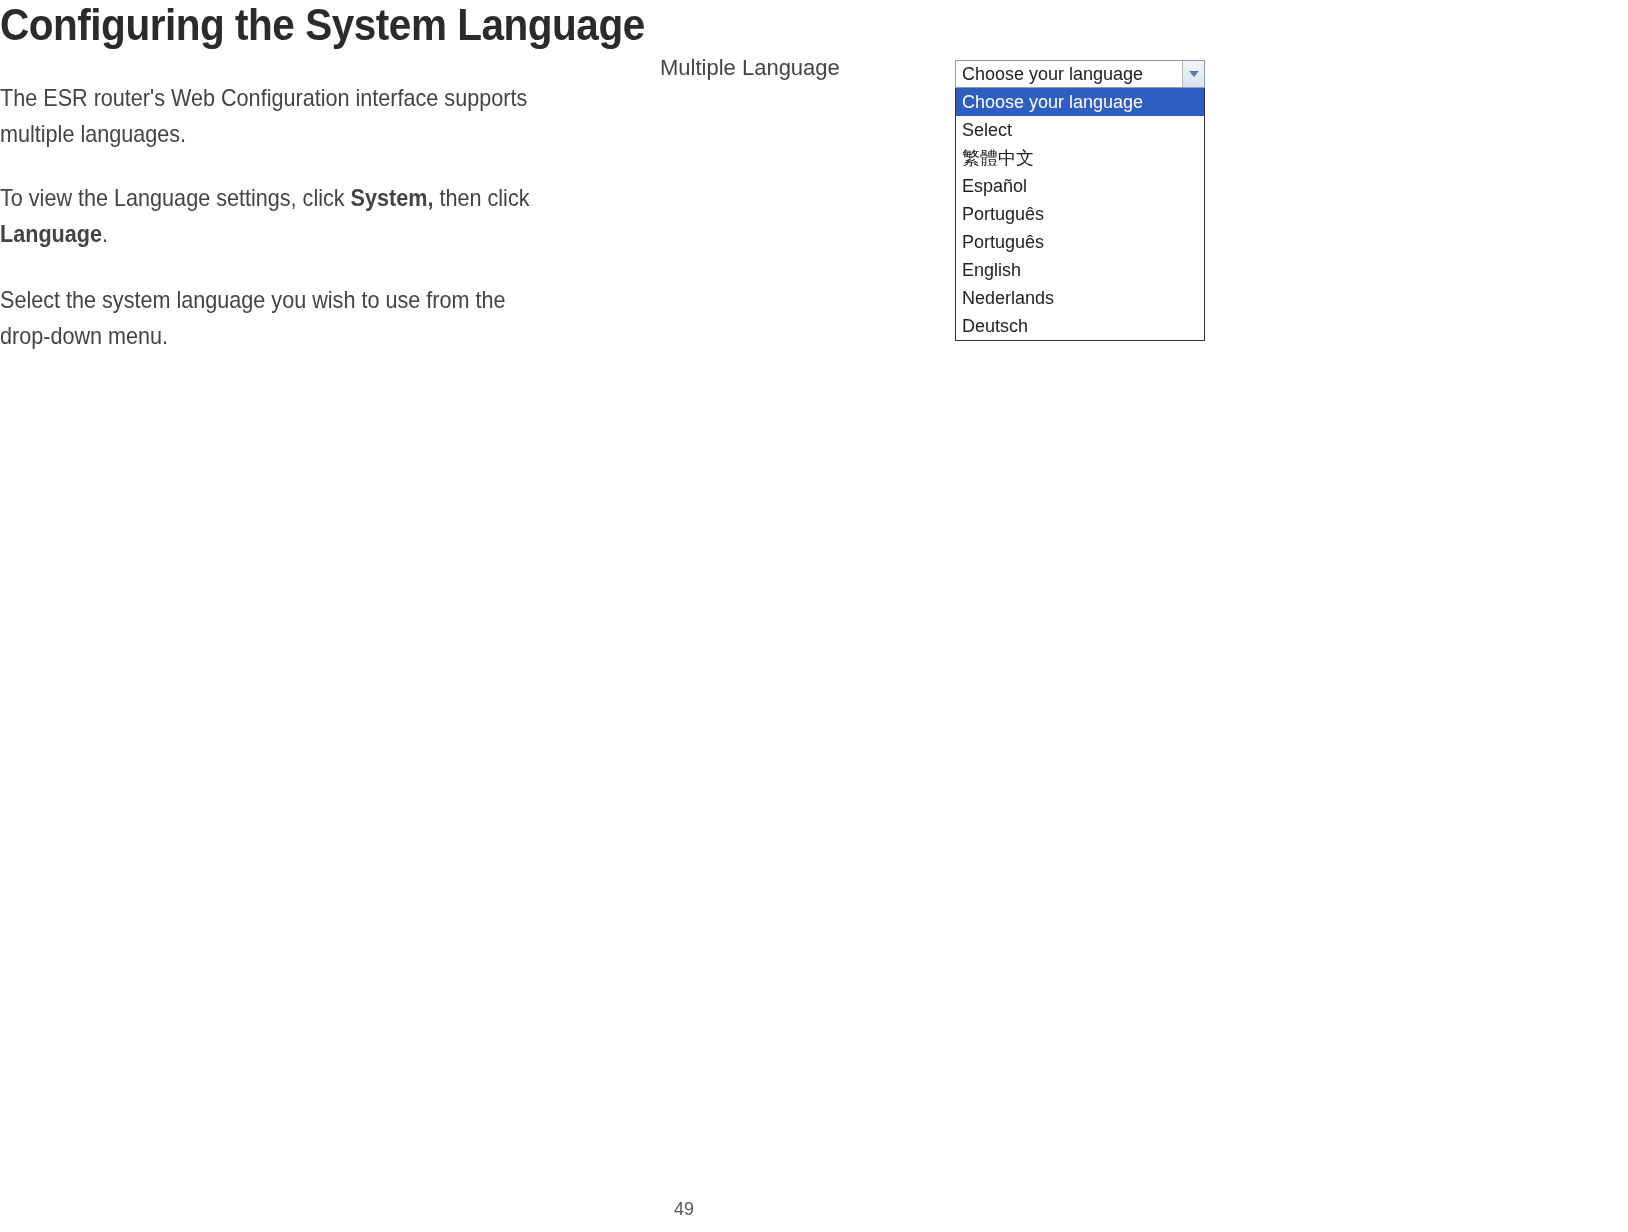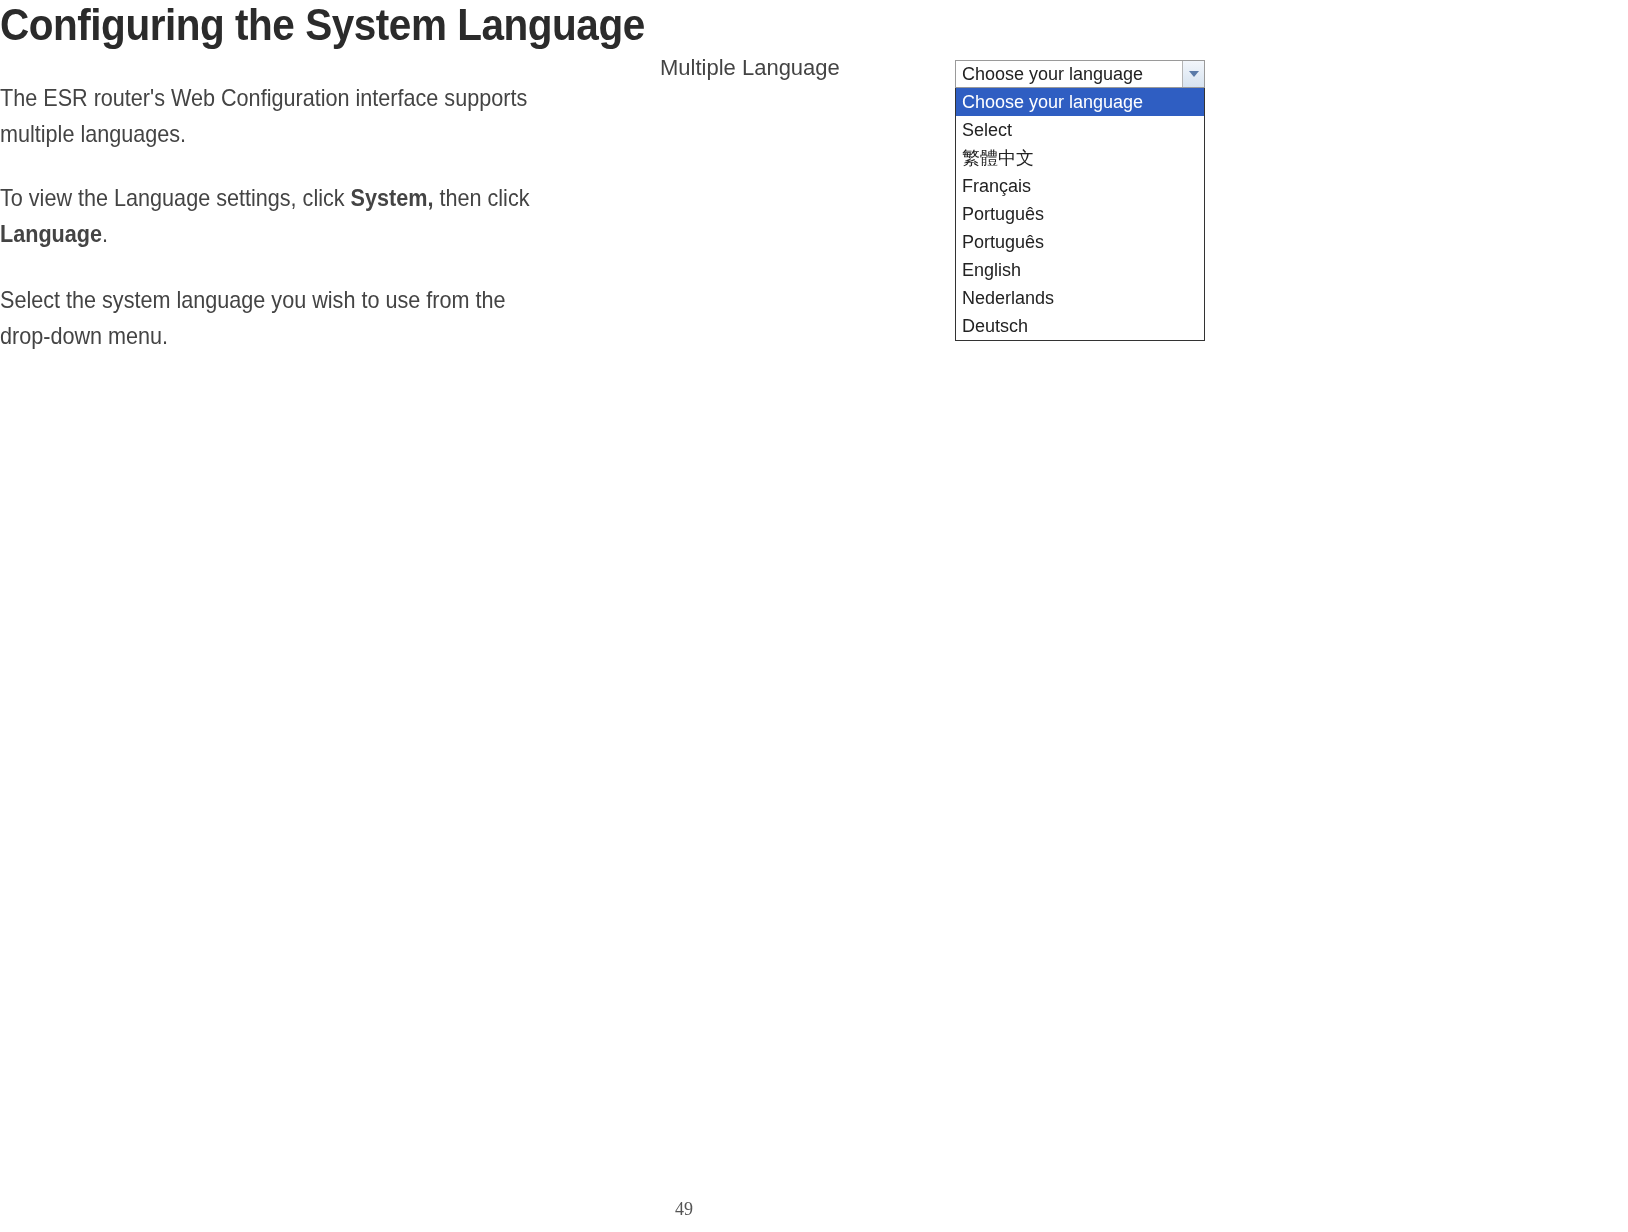--- a/index.html
+++ b/index.html
@@ -92,21 +92,21 @@
       background: #2f5ec2;
       color: #fff;
     }
     .page-number {
       position: absolute;
       left: 50%;
       transform: translateX(-50%);
       bottom: 12px;
       font-size: 18px;
       color: #555;
-      font-family: Liberation Serif, serif;
+      font-family: Liberation Sans, sans-serif;
       margin-top: 33px;
     }
   </style>
 </head>
 <body>
 
 <div class="page">
 
   <h1 class="heading">Configuring the System Language</h1>
 
@@ -126,21 +126,21 @@
       <span class="select-arrow-btn">
         <svg width="10" height="6" viewBox="0 0 10 6">
             <path d="M0 0 L10 0 L5 6 Z" fill="#5a7aa8"></path>
           </svg>
       </span>
     </div>
     <div class="select-list">
       <div class="opt highlight">Choose your language</div>
       <div class="opt">Select</div>
       <div class="opt">繁體中文</div>
-      <div class="opt">Français</div>
+      <div class="opt">Español</div>
       <div class="opt">Português</div>
       <div class="opt">Português</div>
       <div class="opt">English</div>
       <div class="opt">Nederlands</div>
       <div class="opt">Deutsch</div>
     </div>
   </div>
 
   <div class="page-number">49</div>
 

